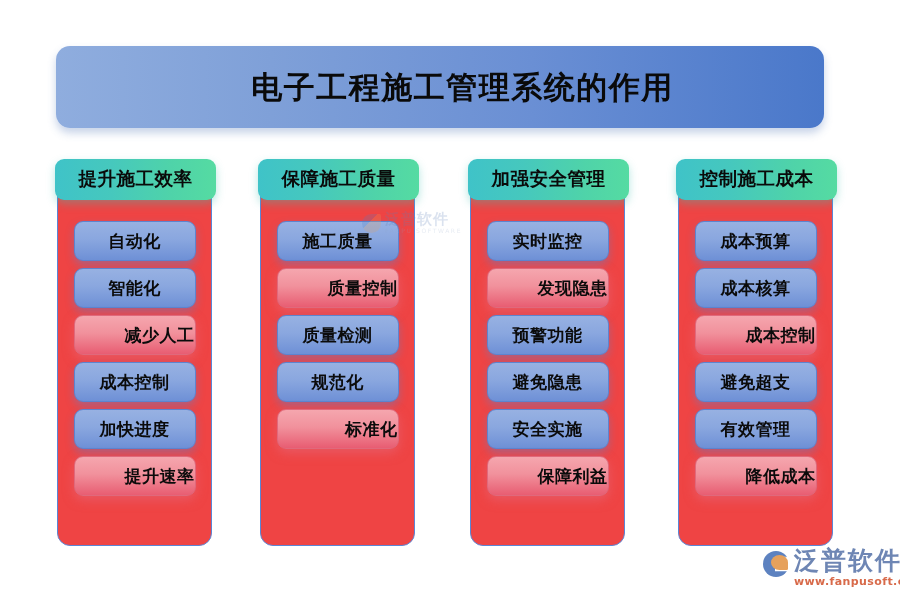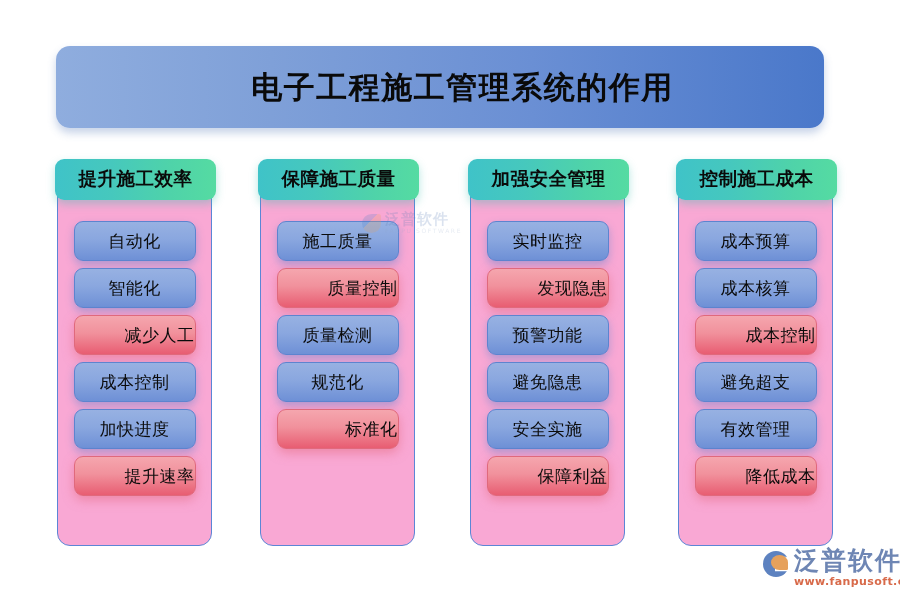--- a/index.html
+++ b/index.html
@@ -47,21 +47,21 @@
   }
 
   
   .column {
     position: absolute;
     top: 182px;
     width: 155px;
     height: 364px;
     border: 1.3px solid #5b86d6;
     border-radius: 13px;
-    background: #f9a8d4;
+    background: #ef4444;
     box-sizing: border-box;
   }
   .col-0 { left: 57px; }
   .col-1 { left: 260px; }
   .col-2 { left: 470px; }
   .col-3 { left: 678px; }
 
   .col-header {
     position: absolute;
     top: -24px;
@@ -101,21 +101,21 @@
     height: 40px;
     border-radius: 9px;
     display: flex;
     align-items: center;
     justify-content: center;
     box-sizing: border-box;
     position: relative;
   }
   .pill-text {
     font-size: 17px;
-    font-weight: normal;
+    font-weight: bold;
     color: #0b0b0b;
     letter-spacing: 0.5px;
     white-space: nowrap;
     line-height: 1;
   }
   .pill.blue {
     background: linear-gradient(to bottom, #97b1e2 0%, #8aa7df 45%, #6e90d6 100%);
     border: 1px solid #5d84cf;
     box-shadow: 0 4px 9px rgba(90,130,205,0.45);
   }

